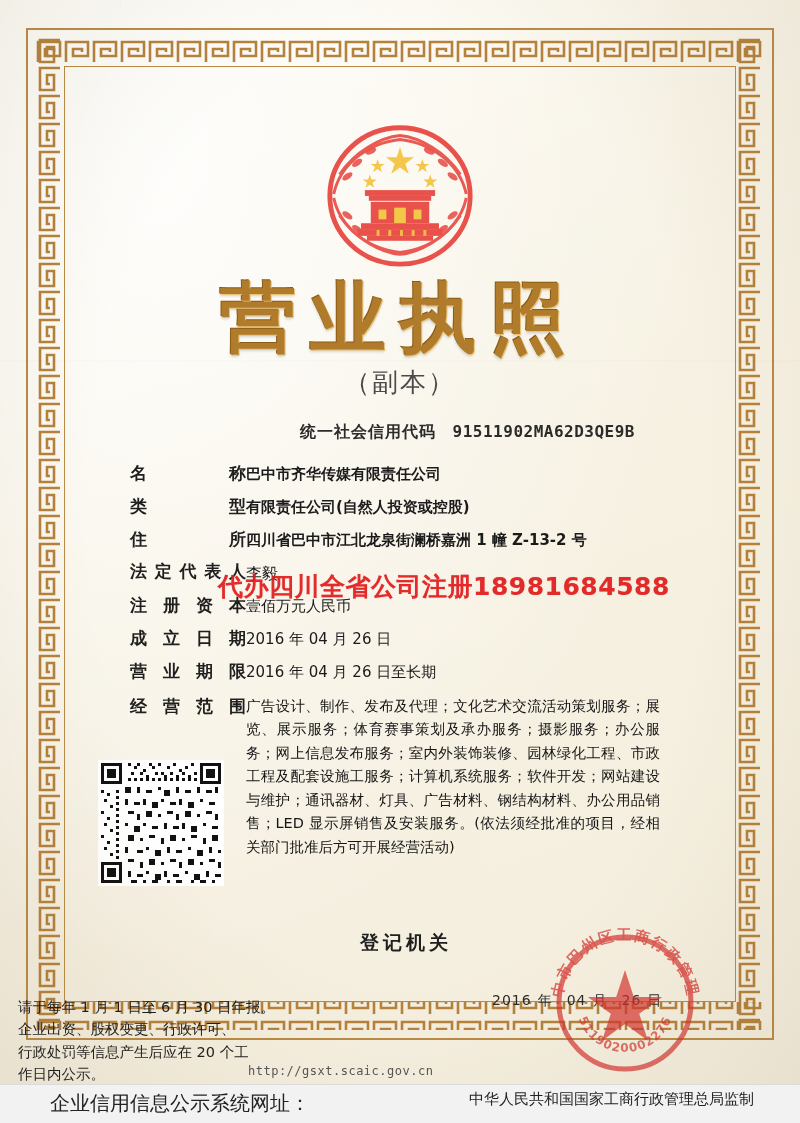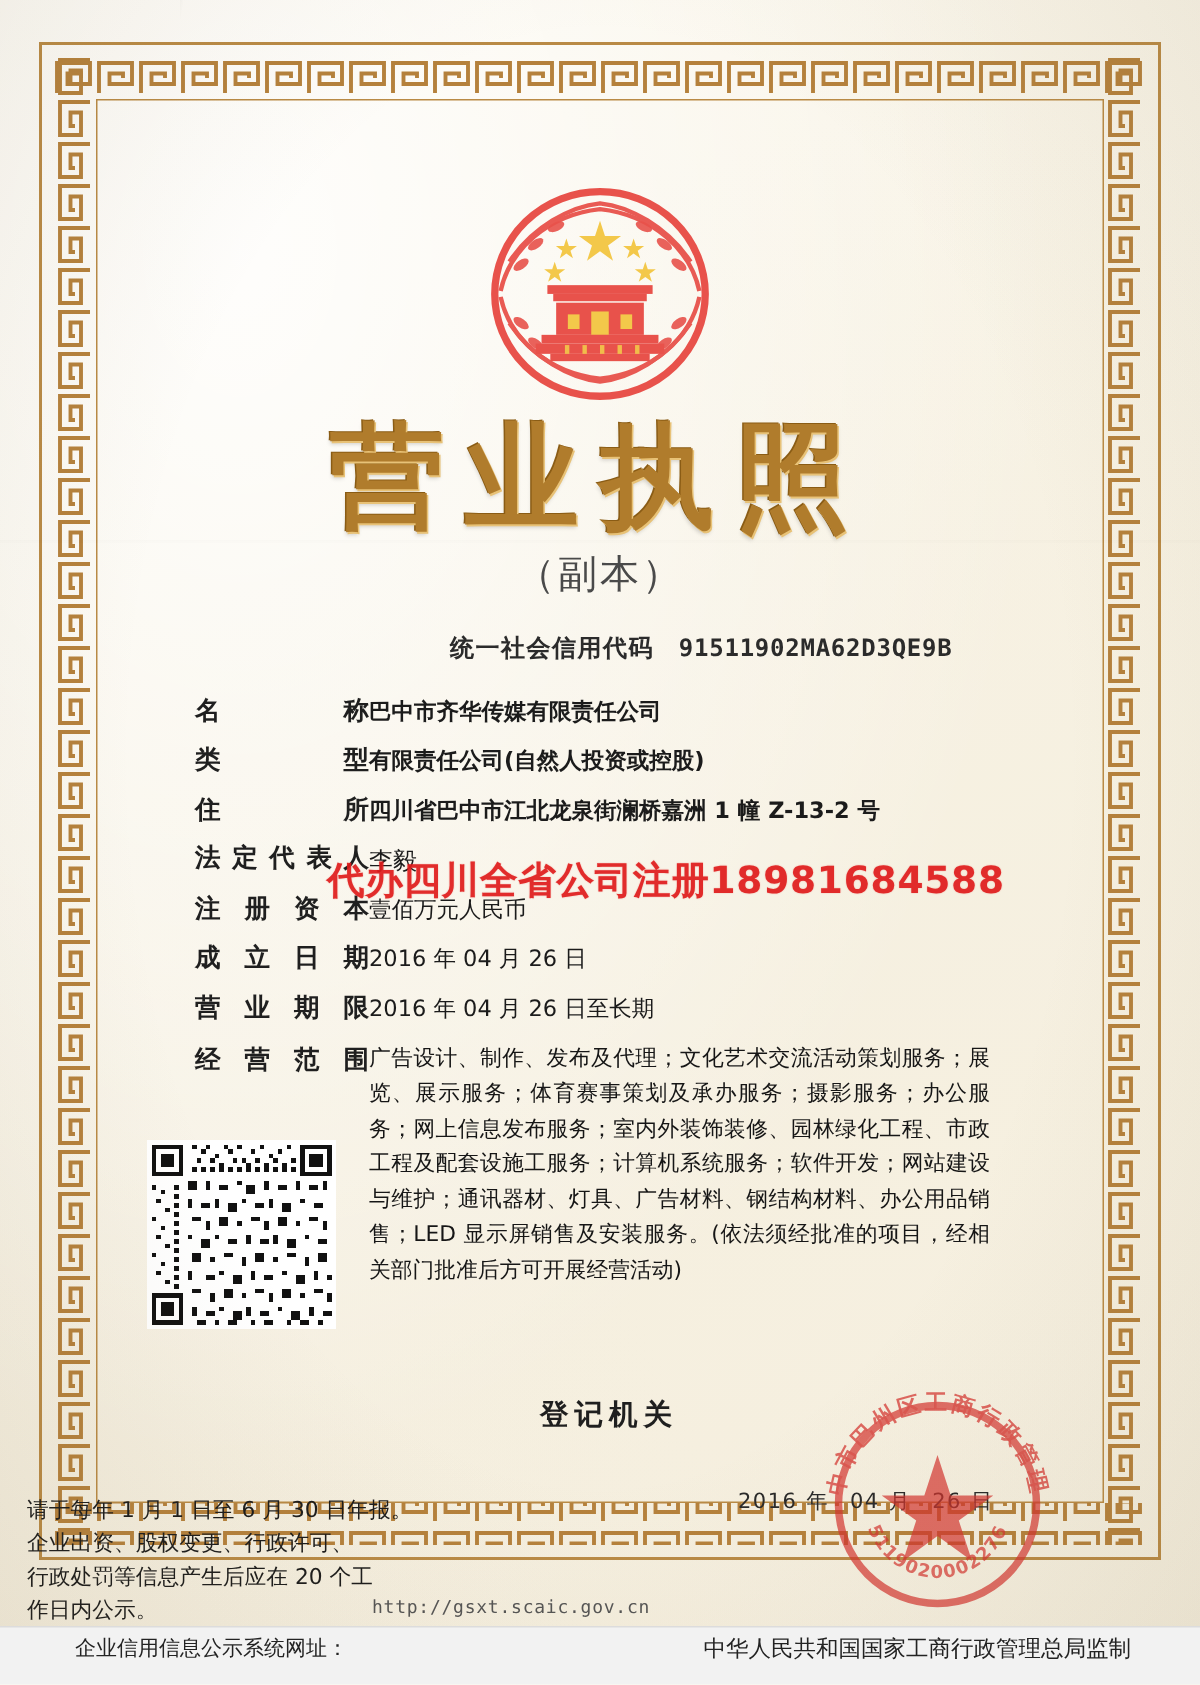--- a/index.html
+++ b/index.html
@@ -256,21 +256,21 @@
     width: 800px;
     height: 39px;
     background: #f2f2f2;
     border-top: 1px solid #dcdcdc;
   }
   .bottom-left {
     position: absolute;
     left: 50px;
     top: 1090px;
     font-family: "DejaVu Sans", sans-serif;
-    font-size: 14px;
+    font-size: 20px;
     color: #232323;
   }
   .bottom-right {
     position: absolute;
     right: 46px;
     top: 1090px;
     font-family: "DejaVu Sans", sans-serif;
     font-size: 15px;
     color: #232323;
     text-align: center;

